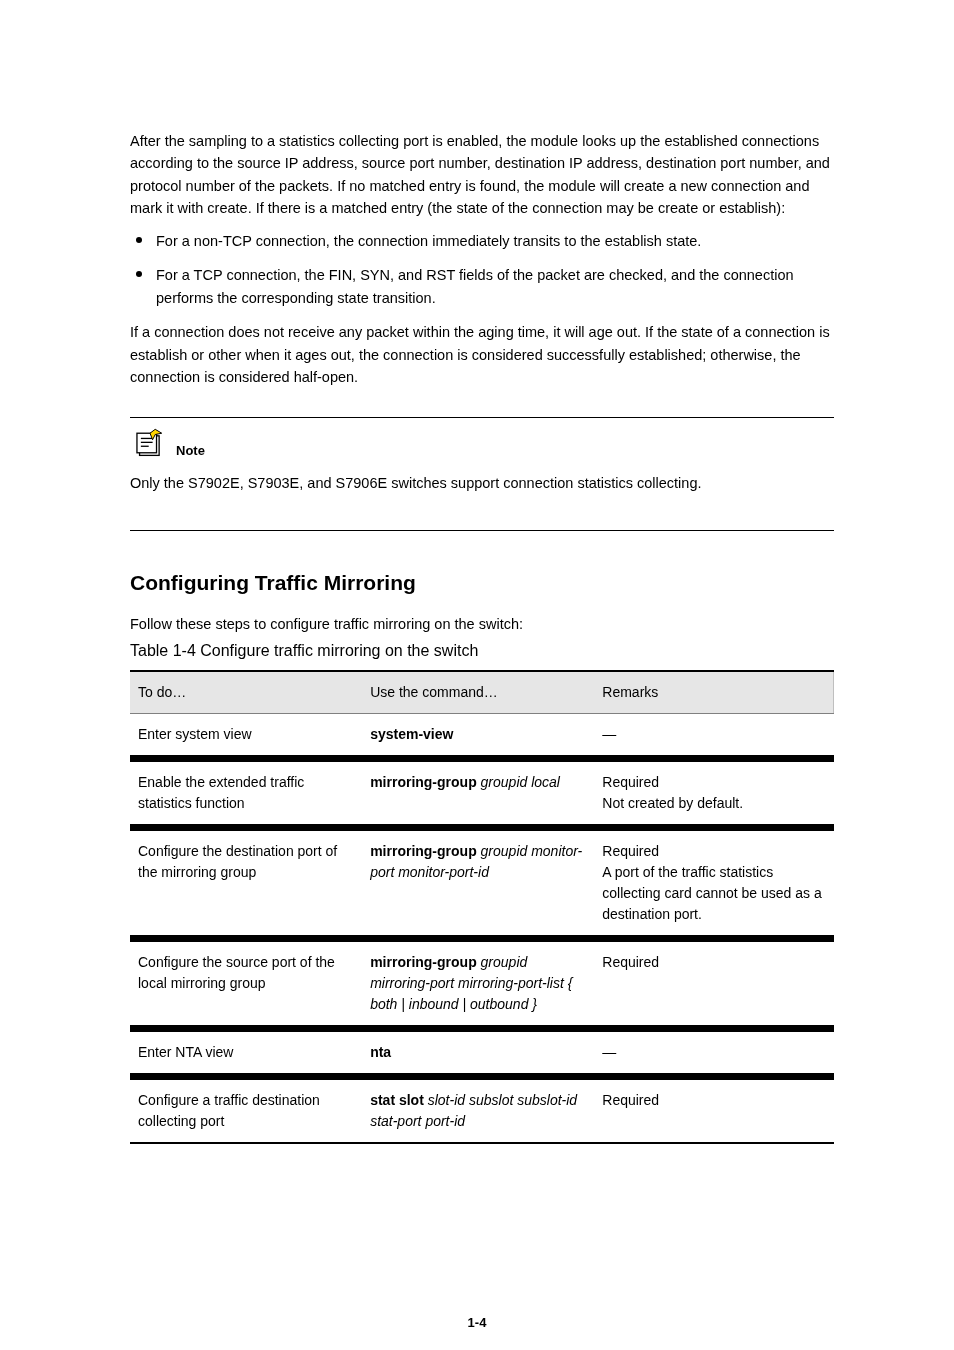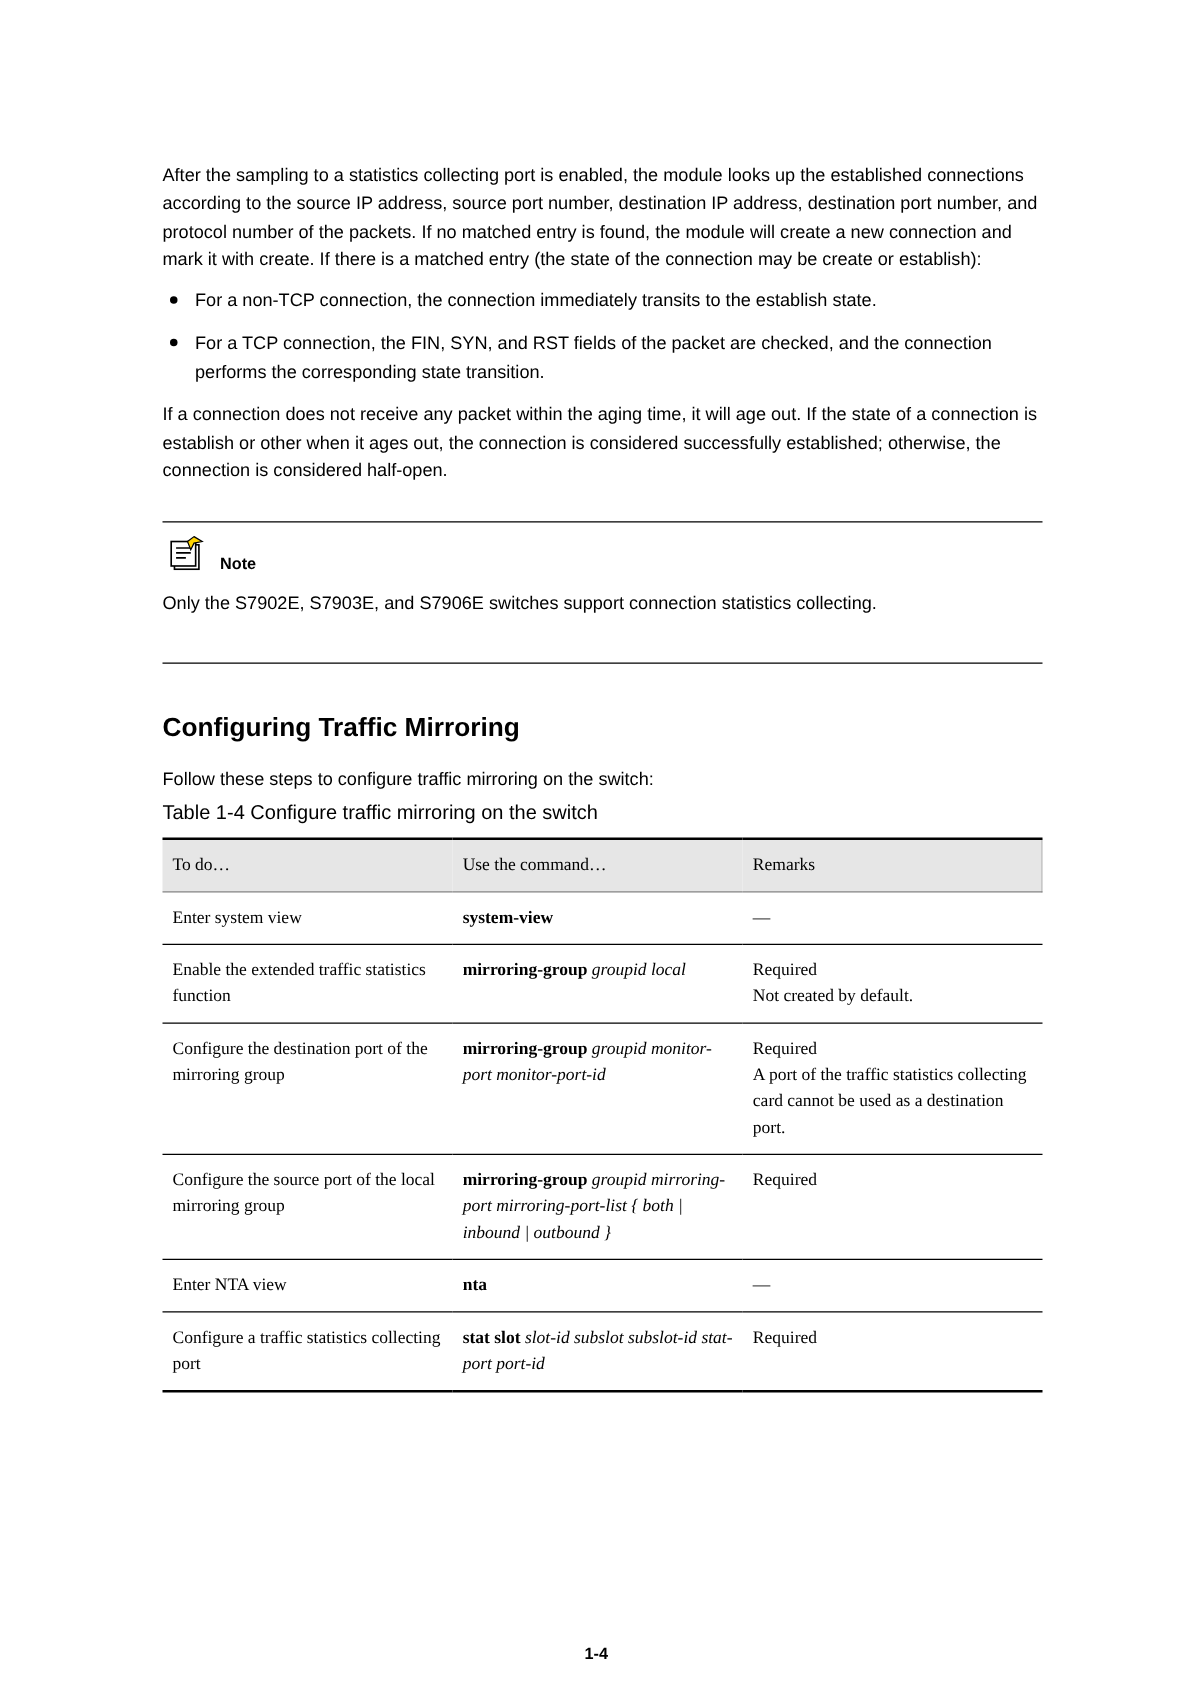--- a/index.html
+++ b/index.html
@@ -54,35 +54,34 @@
   .h1 {
     font-size: 21px;
     font-weight: bold;
     margin: 28px 0 18px 0;
   }
   table.cfg {
     width: 100%;
     border-collapse: collapse;
     font-size: 14px;
     line-height: 1.5;
-    font-family: Liberation Serif, serif;
   }
   table.cfg thead th {
     background: #e6e6e6;
     font-weight: normal;
     text-align: left;
     padding: 10px 8px 10px 8px;
     border-top: 2px solid #000;
     border-bottom: 1px solid #808080;
   }
   table.cfg thead th:last-child { border-right: 1px solid #bfbfbf; }
   table.cfg tbody td {
     padding: 10px 8px;
     vertical-align: top;
-    border-bottom: 1px solid #000000;
+    border-bottom: 7px solid #000000;
   }
   table.cfg tbody tr:last-child td { border-bottom: 2px solid #000; }
   .col-a { width: 33%; }
   .col-b { width: 33%; }
   .col-c { width: 34%; }
   .caption {
     font-size: 16px;
     margin: 4px 0 10px 0;
   }
   .pgnum {
@@ -158,20 +157,20 @@
       <td>Configure the source port of the local mirroring group</td>
       <td><span class="bcmd">mirroring-group</span><span class="icmd"> groupid mirroring-port mirroring-port-list { both | inbound | outbound }</span></td>
       <td>Required</td>
     </tr>
     <tr>
       <td>Enter NTA view</td>
       <td><span class="bcmd">nta</span><span class="icmd"></span></td>
       <td>—</td>
     </tr>
     <tr>
-      <td>Configure a traffic statistics collecting port</td>
+      <td>Configure a traffic destination collecting port</td>
       <td><span class="bcmd">stat slot</span><span class="icmd"> slot-id subslot subslot-id stat-port port-id</span></td>
       <td>Required</td>
     </tr>
   </tbody>
 </table>
 
 <div class="pgnum">1-4</div>
 
 </body></html>

